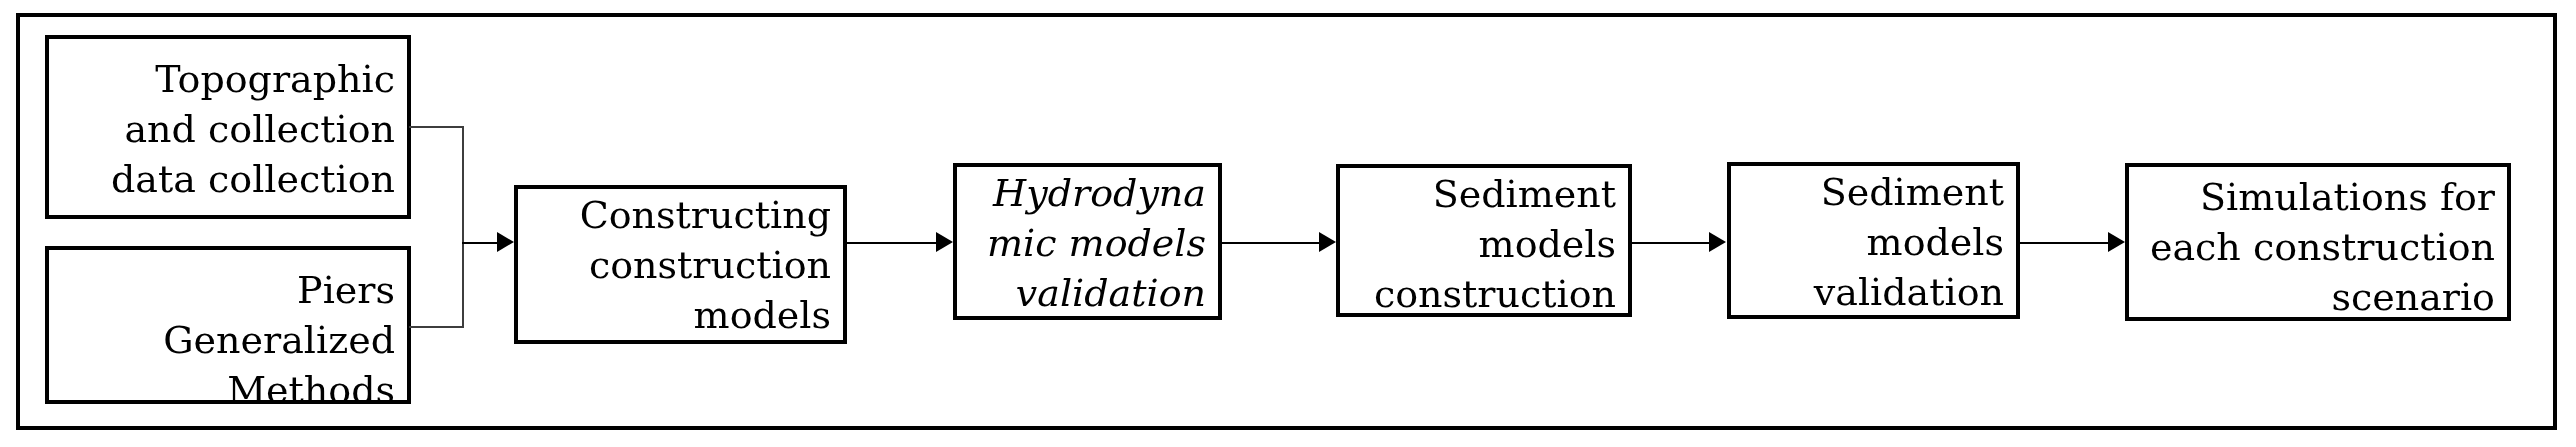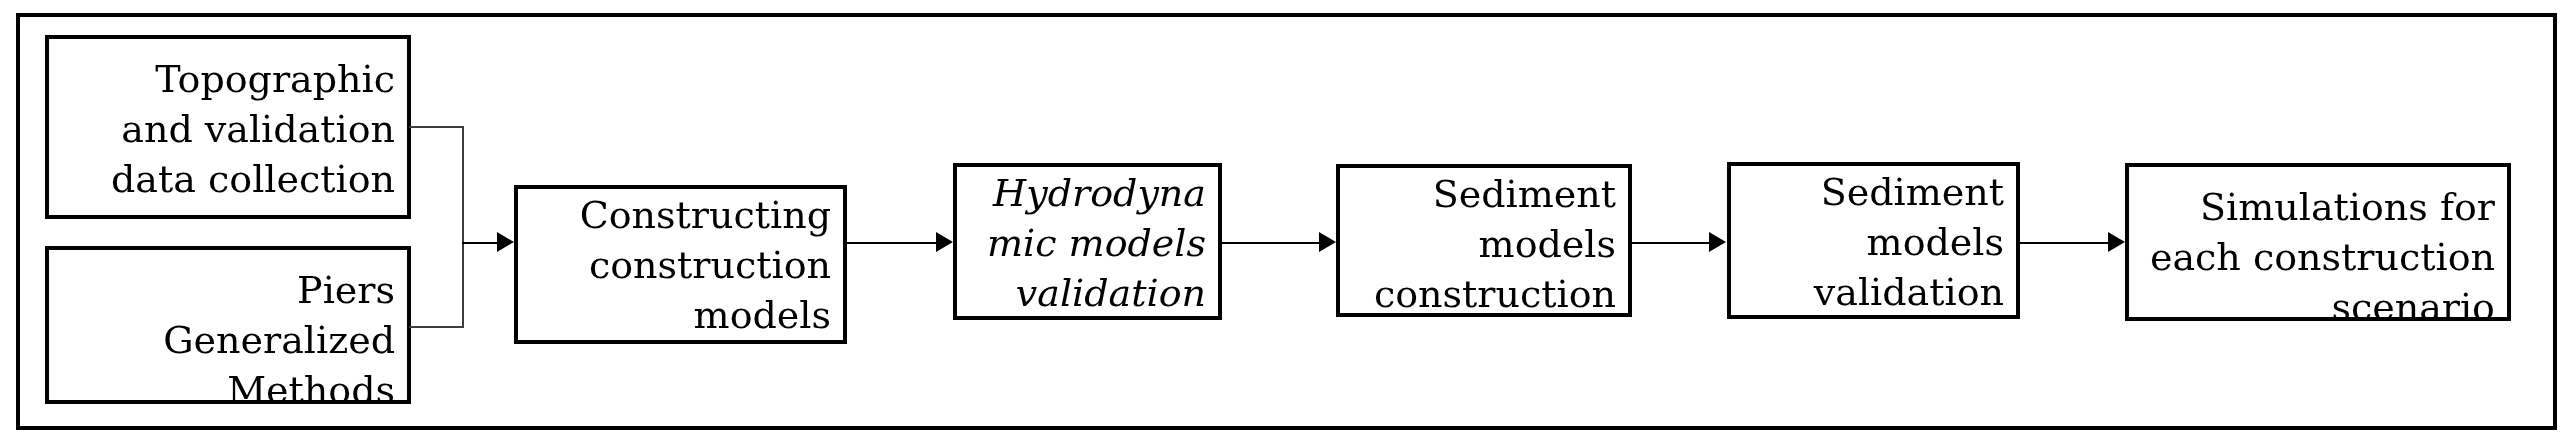--- a/index.html
+++ b/index.html
@@ -30,21 +30,21 @@
     line-height: 50px;
     padding: 0 12px 0 20px;
   }
   .flow-box .line { white-space: nowrap; }
   #box-topo  { left: 45px;   top: 35px;  width: 366px; height: 184px; padding-top: 15px; }
   #box-piers { left: 45px;   top: 246px; width: 366px; height: 158px; padding-top: 15px; }
   #box-chm   { left: 514px;  top: 161px; width: 333px; height: 159px; padding-top: 1.3px; margin-top: 24px; }
   #box-hmv   { left: 953px; top: 163px; width: 269px; height: 157px; padding-top: 1.3px; font-style: italic; }
   #box-smc   { left: 1336px; top: 164px; width: 296px; height: 153px; padding-top: 1.3px; }
   #box-smv   { left: 1727px; top: 162px; width: 293px; height: 157px; padding-top: 1.3px; }
-  #box-sim   { left: 2125px; top: 163px; width: 386px; height: 158px; padding-top: 15px; }
+  #box-sim   { left: 2125px; top: 163px; width: 386px; height: 158px; padding-top: 5px; }
 
   .h-line, .v-line { position: absolute; background: var(--connector-color, #3d3d3d); }
   .shaft { position: absolute; background: #000000; height: 2px; }
   .arrow-head {
     position: absolute;
     width: 0; height: 0;
     border-top: 10px solid transparent;
     border-bottom: 10px solid transparent;
     border-left: 17.5px solid #000000;
   }
@@ -67,21 +67,21 @@
 </style>
 </head>
 <body>
 
 <div id="stage" style="--bg: #ffffff; --border-color: #000000; --connector-color: #3d3d3d;">
 
   <div class="outer-frame"></div>
 
   <div class="flow-box" id="box-topo">
     <div class="line">Topographic</div>
-    <div class="line">and validation</div>
+    <div class="line">and collection</div>
     <div class="line">data collection</div>
   </div>
 
   <div class="flow-box" id="box-piers">
     <div class="line">Piers</div>
     <div class="line">Generalized</div>
     <div class="line">Methods</div>
   </div>
 
   <div class="flow-box" id="box-chm">

